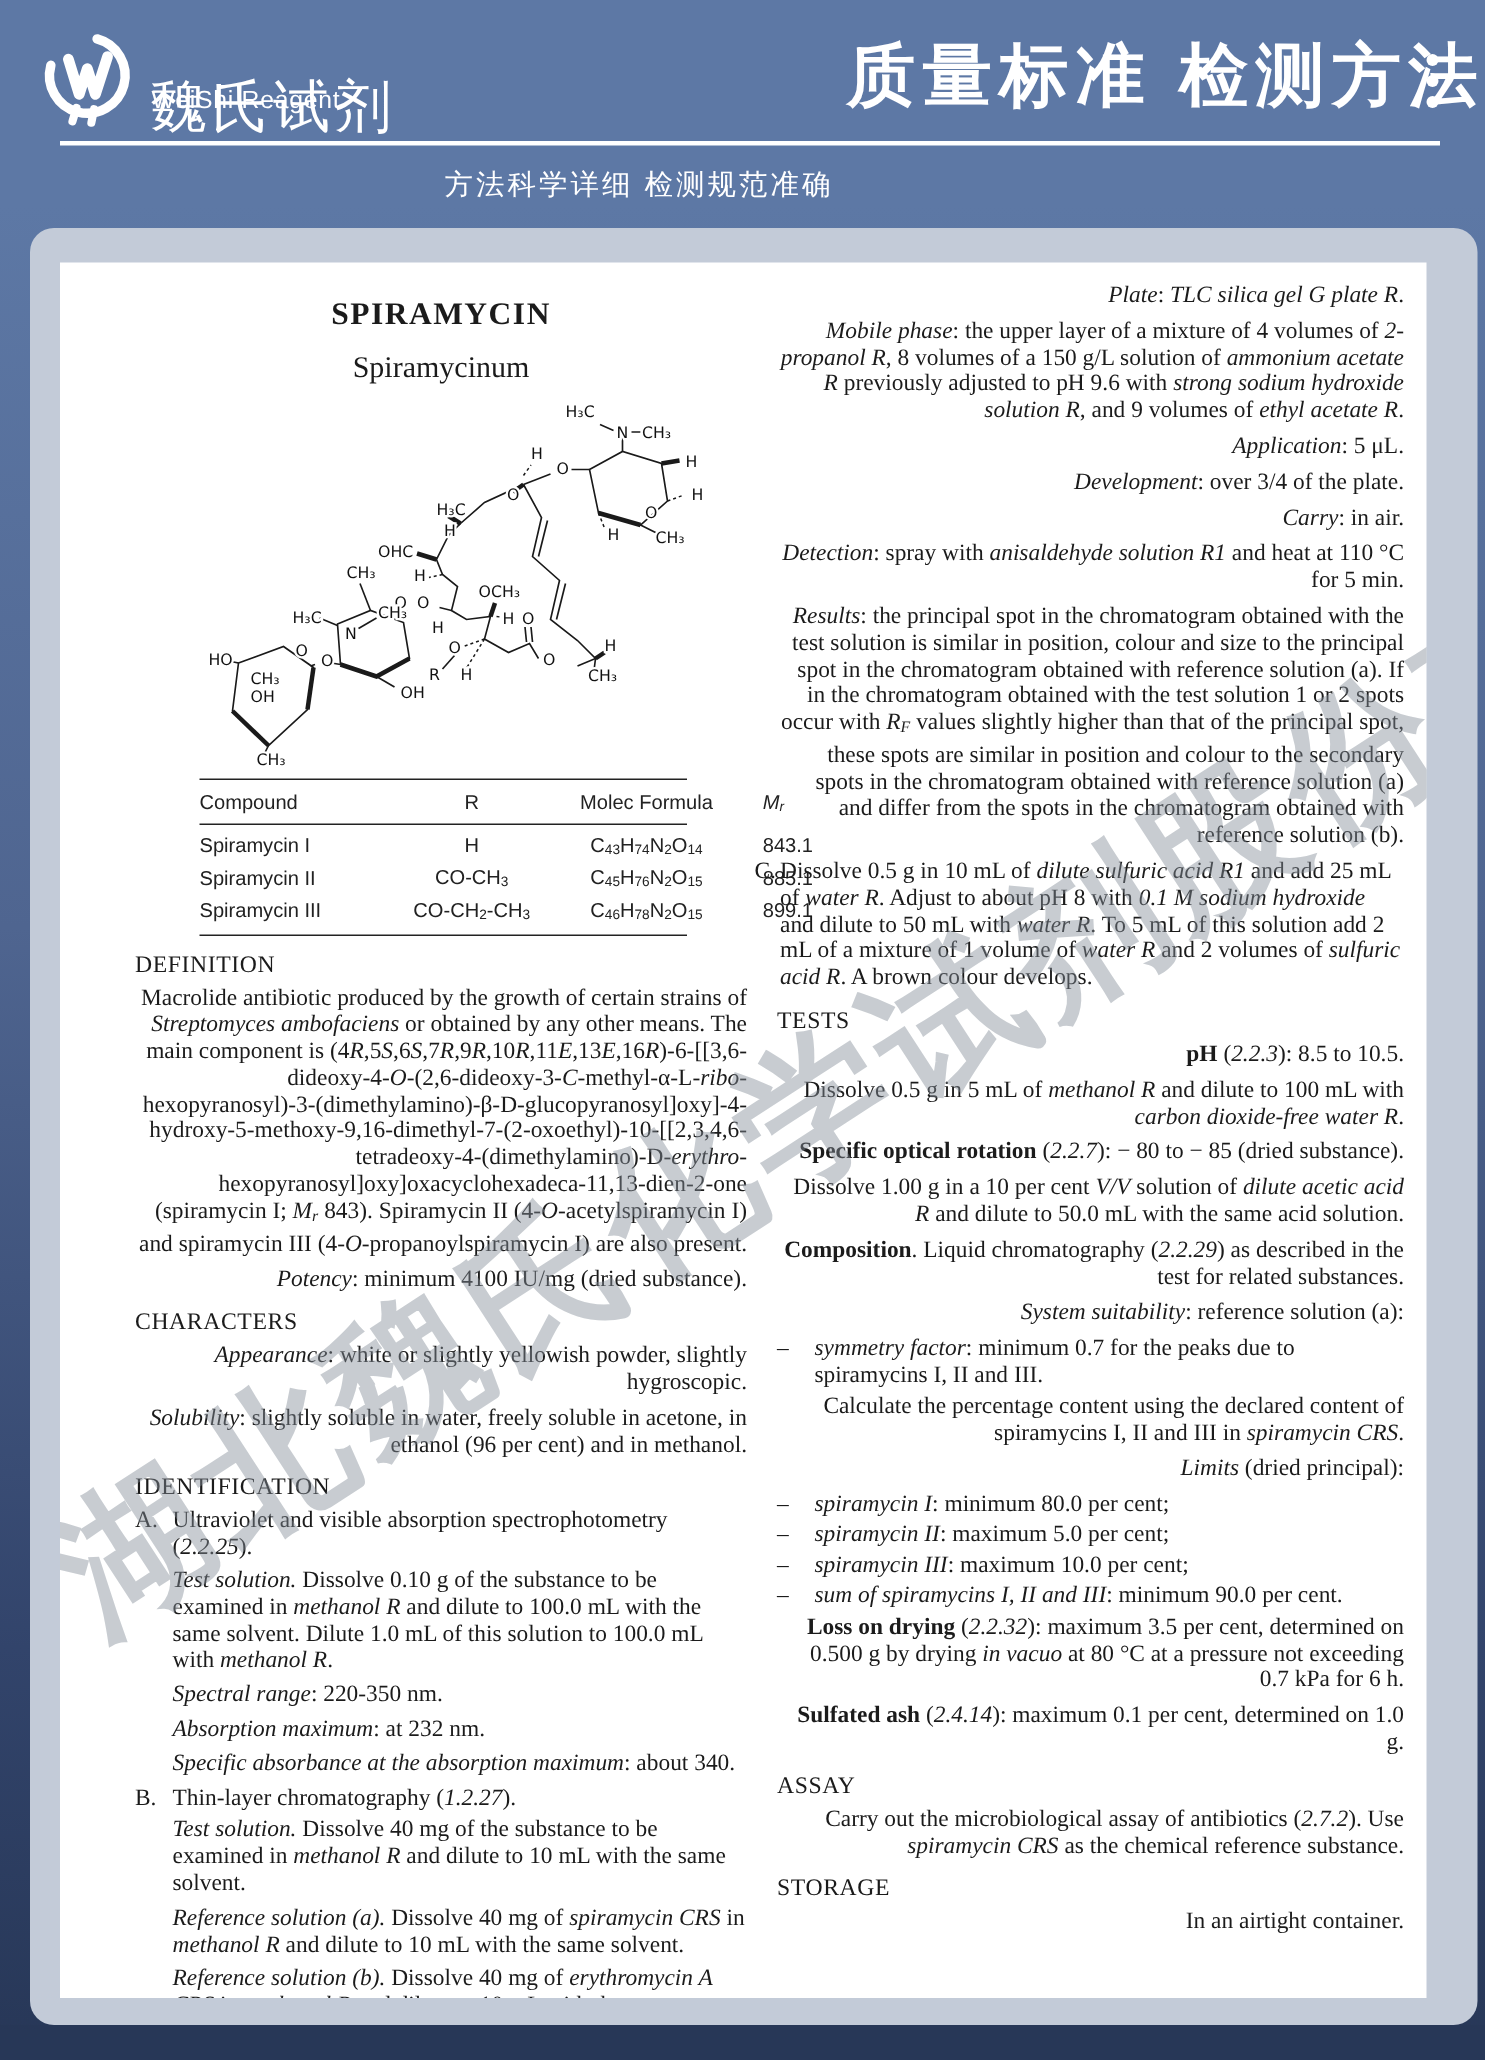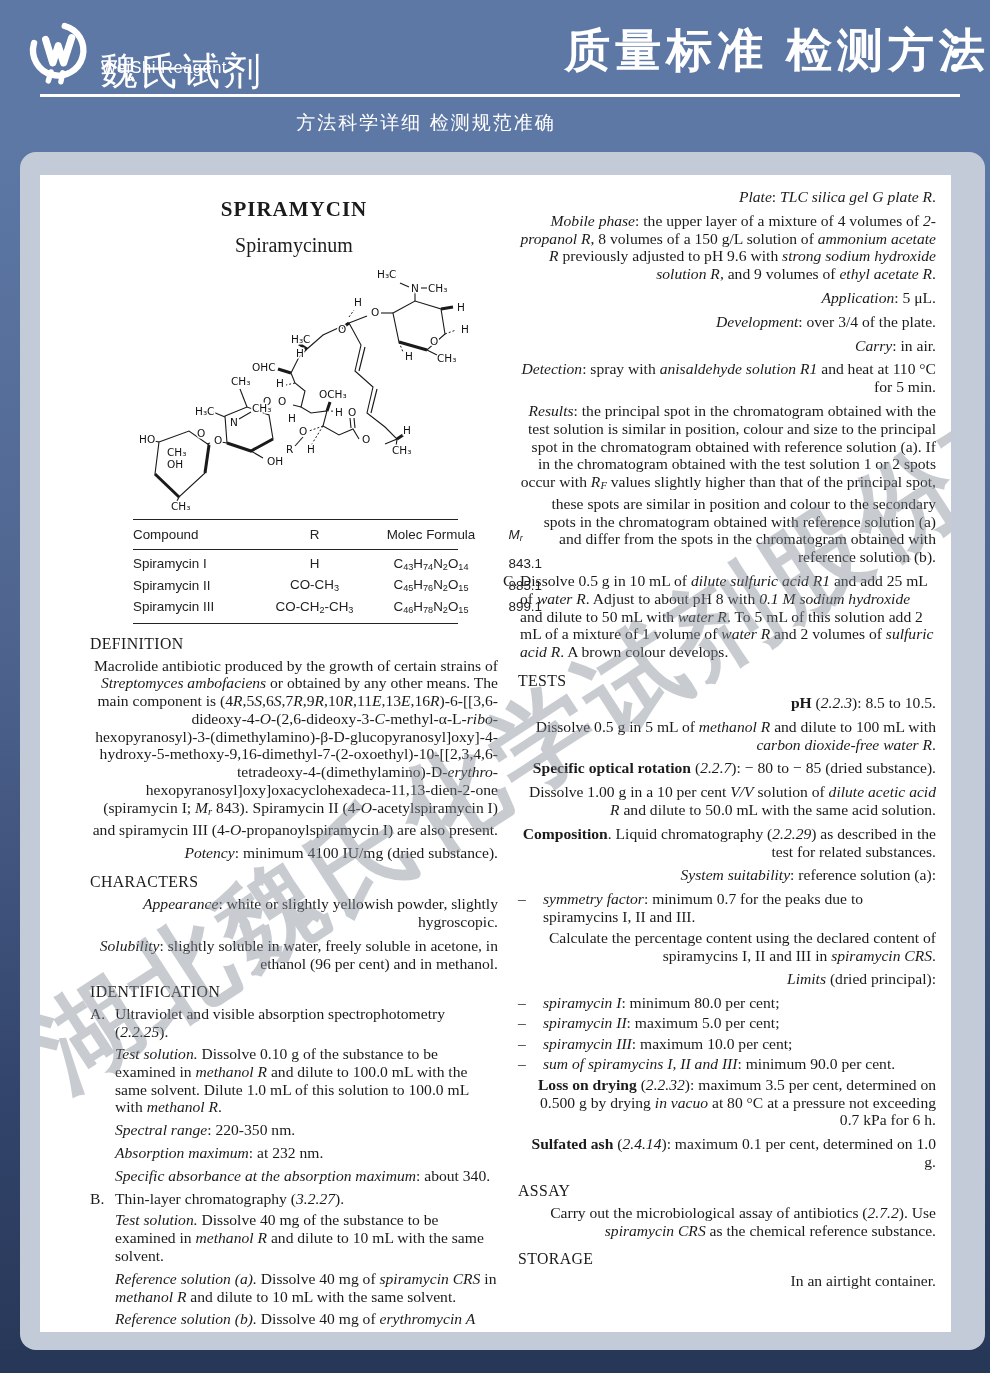--- a/index.html
+++ b/index.html
@@ -238,21 +238,21 @@
             <div class="alpha">
               <span class="lbl">A.</span>
               <span class="txt"><span>Ultraviolet and visible absorption spectrophotometry (</span><span class="it">2.2.25</span><span>).</span></span>
             </div>
             <div class="subp"><span class="it">Test solution.</span><span>  Dissolve 0.10 g of the substance to be examined in </span><span class="it">methanol R</span><span> and dilute to 100.0 mL with the same solvent. Dilute 1.0 mL of this solution to 100.0 mL with </span><span class="it">methanol R</span><span>.</span></div>
             <div class="subp"><span class="it">Spectral range</span><span>: 220-350 nm.</span></div>
             <div class="subp"><span class="it">Absorption maximum</span><span>: at 232 nm.</span></div>
             <div class="subp"><span class="it">Specific absorbance at the absorption maximum</span><span>: about 340.</span></div>
             <div class="alpha">
               <span class="lbl">B.</span>
-              <span class="txt"><span>Thin-layer chromatography (</span><span class="it">3.2.27</span><span>).</span></span>
+              <span class="txt"><span>Thin-layer chromatography (</span><span class="it">1.2.27</span><span>).</span></span>
             </div>
             <div class="subp"><span class="it">Test solution.</span><span>  Dissolve 40 mg of the substance to be examined in </span><span class="it">methanol R</span><span> and dilute to 10 mL with the same solvent.</span></div>
             <div class="subp"><span class="it">Reference solution (a).</span><span>  Dissolve 40 mg of </span><span class="it">spiramycin CRS</span><span> in </span><span class="it">methanol R</span><span> and dilute to 10 mL with the same solvent.</span></div>
             <div class="subp"><span class="it">Reference solution (b).</span><span>  Dissolve 40 mg of </span><span class="it">erythromycin A CRS</span><span> in </span><span class="it">methanol R</span><span> and dilute to 10 mL with the same solvent.</span></div>
           </div>
       </div>
 
       <div class="colR" id="blocksR">
           <div class="para"><span class="it">Plate</span><span>: </span><span class="it">TLC silica gel G plate R</span><span>.</span></div>
           <div class="para"><span class="it">Mobile phase</span><span>: the upper layer of a mixture of 4 volumes of </span><span class="it">2-propanol R</span><span>, 8 volumes of a 150 g/L solution of </span><span class="it">ammonium acetate R</span><span> previously adjusted to pH 9.6 with </span><span class="it">strong sodium hydroxide solution R</span><span>, and 9 volumes of </span><span class="it">ethyl acetate R</span><span>.</span></div>

